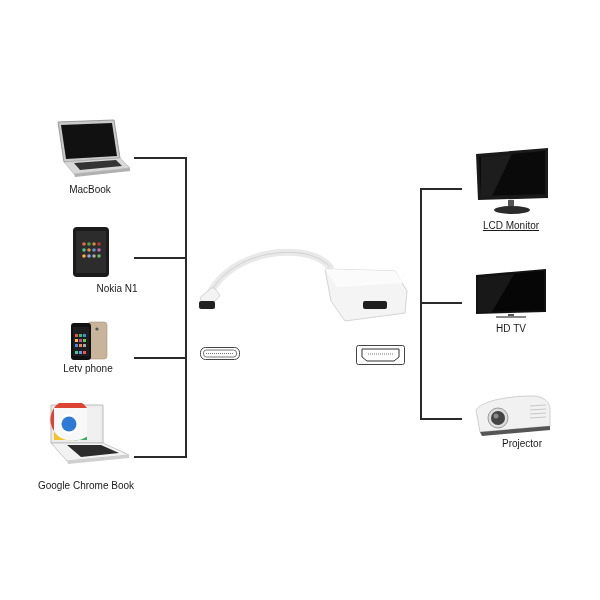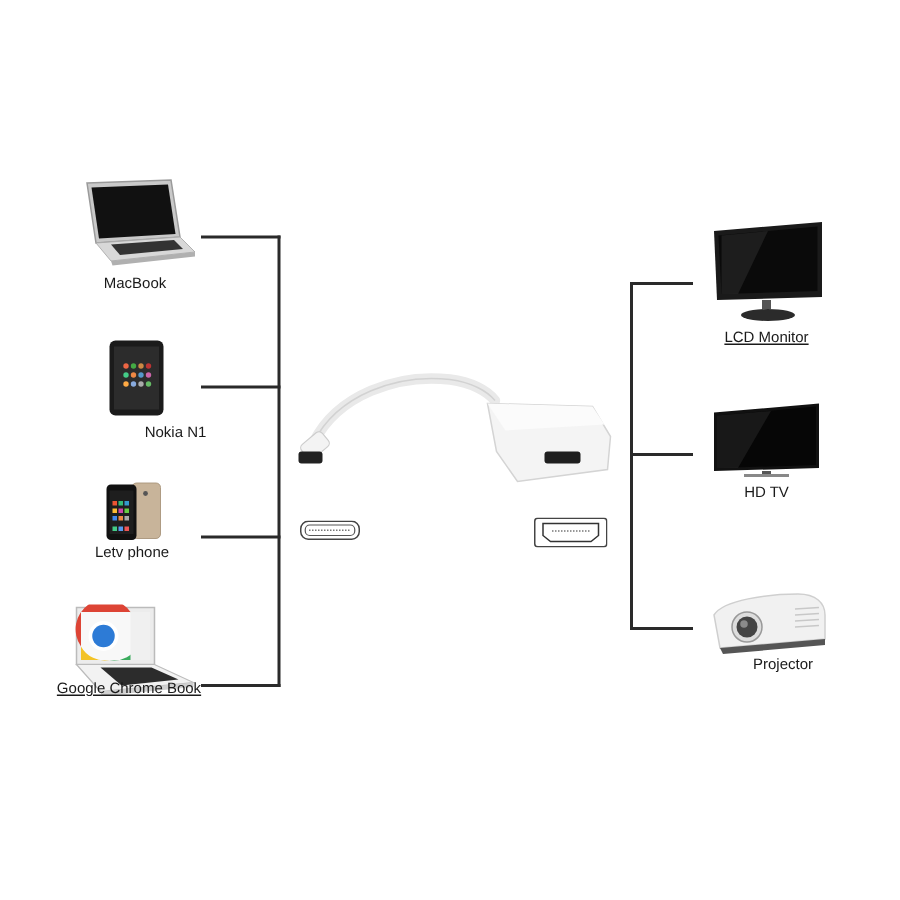--- a/index.html
+++ b/index.html
@@ -88,21 +88,21 @@
     <path d="M7,28 A18,18 0 0 0 26,37 L7,37 Z" fill="#f3c327"></path>
     <path d="M26,37 A18,18 0 0 0 40,5 L53,5 L53,37 Z" fill="#25a24b" opacity="0.9"></path>
     <rect x="40" y="5" width="13" height="32" fill="#f0f0f0"></rect>
     <circle cx="22" cy="21" r="10" fill="#fff"></circle>
     <circle cx="22" cy="21" r="7.5" fill="#2d7bd6"></circle>
     <polygon points="4,40 56,40 82,52 20,58" fill="#f2f2f2" stroke="#bbb" stroke-width="0.8"></polygon>
     <polygon points="20,42 54,42 72,50 34,54" fill="#2c2c2c"></polygon>
     <polygon points="20,58 82,52 82,55 21,61" fill="#d0d0d0"></polygon>
   </svg>
 </div>
-<div class="label" style="left:86px;top:454px;text-decoration:underline;">Google Chrome Book</div>
+<div class="label" style="left:86px;top:480px;">Google Chrome Book</div>
 
 <div class="abs" style="left:195px;top:243px;">
   <svg width="220" height="80" viewBox="0 0 220 80">
     <path d="M14,52 C30,20 70,6 105,10 C120,12 130,18 135,24" fill="none" stroke="#e9e9e9" stroke-width="7" stroke-linecap="round"></path>
     <path d="M14,52 C30,20 70,6 105,10 C120,12 130,18 135,24" fill="none" stroke="#d2d2d2" stroke-width="1"></path>
     <rect x="6" y="48" width="18" height="12" rx="3" fill="#f3f3f3" stroke="#ccc" stroke-width="0.8" transform="rotate(-40 15 54)"></rect>
     <rect x="4" y="58" width="16" height="8" rx="2" fill="#222"></rect>
     <path d="M130,26 L200,28 L212,48 L210,70 L150,78 L136,58 Z" fill="#f4f4f4" stroke="#d4d4d4" stroke-width="1"></path>
     <path d="M130,26 L200,28 L208,40 L142,44 Z" fill="#fbfbfb"></path>
     <rect x="168" y="58" width="24" height="8" rx="2" fill="#1f1f1f"></rect>

